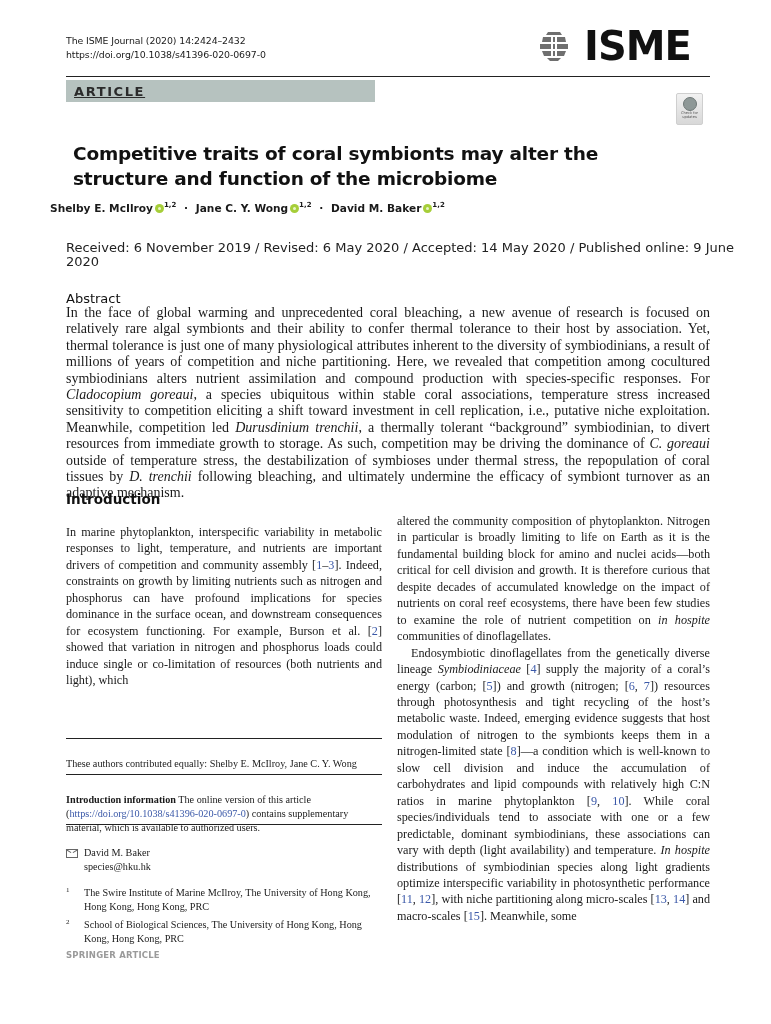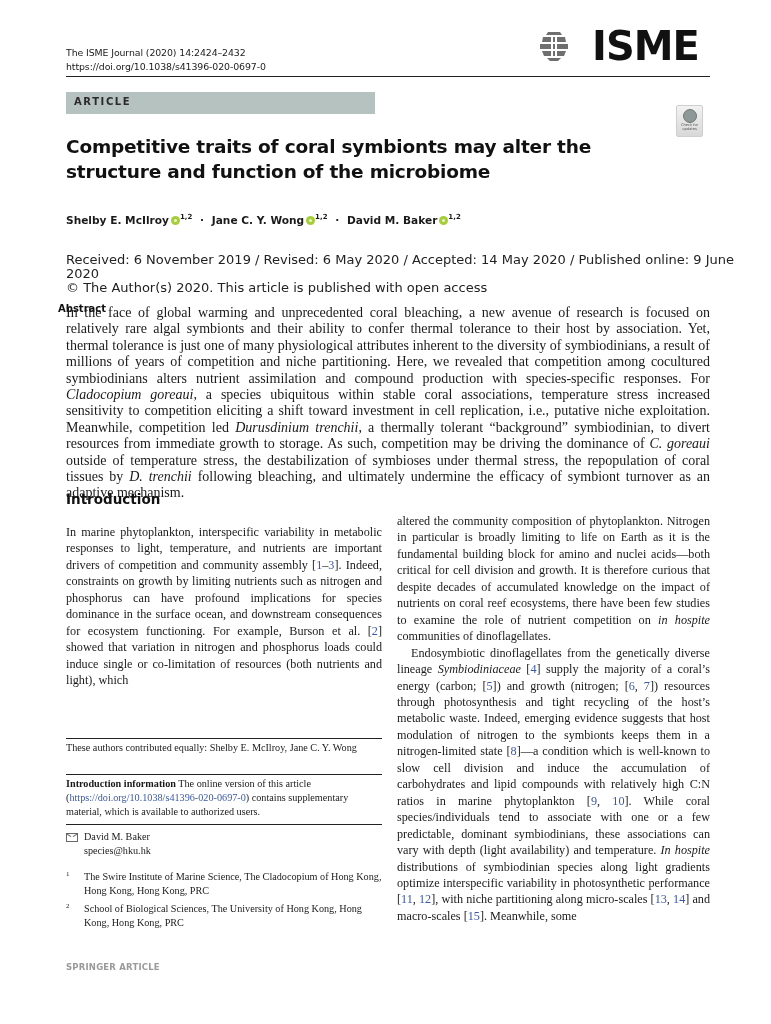--- a/index.html
+++ b/index.html
@@ -1,39 +1,39 @@
 <!DOCTYPE html>
 <html><head>
   <meta charset="utf-8">
   <style>
     html, body { margin: 0; padding: 0; background: #ffffff; }
     body { width: 771px; height: 1024px; position: relative; overflow: hidden; color: #1a1a1a; }
-    .sans { font-family: "DejaVu Sans", "Liberation Sans", sans-serif; margin-top: 12px; }
-    .serif { font-family: "Liberation Serif", "DejaVu Serif", serif; }
+    .sans { font-family: "DejaVu Sans", "Liberation Sans", sans-serif; }
+    .serif { font-family: "Liberation Serif", "DejaVu Serif", serif; margin-top: 16px; }
 
     .journal-meta { position: absolute; left: 66px; top: 34px; font-size: 9.4px; line-height: 14px; letter-spacing: -0.1px; }
     .isme-logo { position: absolute; left: 536px; top: 26px; display: flex; align-items: center; }
-    .isme-logo .word { font-family: "DejaVu Sans", sans-serif; font-weight: bold; font-size: 40px; letter-spacing: -1px; color: #111; line-height: 40px; margin-left: 20px; }
+    .isme-logo .word { font-family: "DejaVu Sans", sans-serif; font-weight: bold; font-size: 40px; letter-spacing: -1px; color: #111; line-height: 40px; margin-left: 12px; }
     .header-rule { position: absolute; left: 66px; top: 76px; width: 644px; height: 0; border-top: 1.6px solid #222; }
     .article-bar { position: absolute; left: 66px; top: 80px; width: 309px; height: 22px; background: #b6c2bf; }
-    .article-bar span { position: absolute; left: 8px; top: 4px; font-size: 10px; font-weight: bold; letter-spacing: 1.6px; color: #2b2b2b; }
+    .article-bar span { position: absolute; left: 8px; top: 4px; font-size: 13px; font-weight: bold; letter-spacing: 1.6px; color: #2b2b2b; text-decoration: underline; }
     .check-updates { position: absolute; left: 676px; top: 93px; width: 25px; height: 30px; background: linear-gradient(#f2f2f2, #d8d8d8); border: 1px solid #cfcfcf; border-radius: 2px; }
     .check-updates .circ { position: absolute; left: 6px; top: 3px; width: 12px; height: 12px; border-radius: 50%; background: #8e9897; border: 1px solid #6f7877; }
     .check-updates .txt { position: absolute; left: 0; top: 17px; width: 25px; font-size: 3.6px; line-height: 4.2px; text-align: center; color: #555; }
 
     .title { position: absolute; left: 66px; top: 134px; width: 600px; font-size: 18.5px; font-weight: bold; line-height: 25px; letter-spacing: -0.2px; color: #111; }
-    .authors { position: absolute; left: 66px; top: 201px; font-size: 10.6px; font-weight: bold; white-space: nowrap; color: #1a1a1a; }
+    .authors { position: absolute; left: 50px; top: 201px; font-size: 10.6px; font-weight: bold; white-space: nowrap; color: #1a1a1a; }
     .orcid { display: inline-block; width: 9px; height: 9px; border-radius: 50%; background: #a6ce39; vertical-align: -1px; margin-left: 2px; position: relative; }
     .orcid::after { content: ""; position: absolute; left: 3px; top: 3px; width: 3px; height: 3px; border-radius: 50%; background: #e9f5c8; }
     .authors sup { font-size: 7px; font-weight: bold; }
     .authors .sep { font-weight: bold; margin: 0 4px; }
 
     .dates { position: absolute; left: 66px; top: 241px; font-size: 13px; line-height: 14px; color: #222; }
 
-    .abstract-head { position: absolute; left: 58px; top: 291px; font-size: 10px; font-weight: bold; color: #111; }
+    .abstract-head { position: absolute; left: 66px; top: 291px; font-size: 13px; font-weight: normal; color: #111; }
     .abstract-body { position: absolute; left: 66px; top: 305px; width: 644px; font-size: 14px; line-height: 16.4px; text-align: justify; color: #1a1a1a; }
 
     .col-left { position: absolute; left: 66px; top: 486px; width: 316px; }
     .col-right { position: absolute; left: 397px; top: 513px; width: 313px; }
     .intro-head { font-size: 13.5px; font-weight: bold; color: #111; margin-bottom: 17px; margin-top: 5px; }
     .body-text { font-size: 12.2px; line-height: 16.45px; text-align: justify; color: #1a1a1a; margin: 0; }
     .body-text .indent { display: inline-block; width: 14px; }
     .ref { color: #3a58a8; }
     em { font-style: italic; }
 
@@ -77,33 +77,32 @@
 
 <div class="article-bar sans">
   <span>ARTICLE</span>
 </div>
 
 <div class="check-updates sans">
   <div class="circ"></div>
   <div class="txt">Check for updates</div>
 </div>
 
-<h1 class="title sans" style="margin:0">Competitive traits of coral symbionts may alter the structure and function of the microbiome</h1>
+<h1 class="title sans" style="margin:7px">Competitive traits of coral symbionts may alter the structure and function of the microbiome</h1>
 
 <div class="authors sans">
   <span>Shelby E. McIlroy</span><span class="orcid"></span><sup>1,2</sup>
   <span class="sep">·</span>
   <span>Jane C. Y. Wong</span><span class="orcid"></span><sup>1,2</sup>
   <span class="sep">·</span>
   <span>David M. Baker</span><span class="orcid"></span><sup>1,2</sup>
 </div>
 
 <div class="dates sans">
   <div>Received: 6 November 2019 / Revised: 6 May 2020 / Accepted: 14 May 2020 / Published online: 9 June 2020</div>
-  <div>© The Author(s) 2020. This article is published with open access</div>
 </div>
 
 <div class="abstract-head sans">Abstract</div>
 <p class="abstract-body serif" style="margin:0"><span>In the face of global warming and unprecedented coral bleaching, a new avenue of research is focused on relatively rare algal symbionts and their ability to confer thermal tolerance to their host by association. Yet, thermal tolerance is just one of many physiological attributes inherent to the diversity of symbiodinians, a result of millions of years of competition and niche partitioning. Here, we revealed that competition among cocultured symbiodinians alters nutrient assimilation and compound production with species-specific responses. For </span><em>Cladocopium goreaui</em><span>, a species ubiquitous within stable coral associations, temperature stress increased sensitivity to competition eliciting a shift toward investment in cell replication, i.e., putative niche exploitation. Meanwhile, competition led </span><em>Durusdinium trenchii</em><span>, a thermally tolerant “background” symbiodinian, to divert resources from immediate growth to storage. As such, competition may be driving the dominance of </span><em>C. goreaui</em><span> outside of temperature stress, the destabilization of symbioses under thermal stress, the repopulation of coral tissues by </span><em>D. trenchii</em><span> following bleaching, and ultimately undermine the efficacy of symbiont turnover as an adaptive mechanism.</span></p>
 
 <div class="col-left">
   <div class="intro-head sans">Introduction</div>
   <p class="body-text serif" style="height:190px;overflow:hidden;"><span>In marine phytoplankton, interspecific variability in metabolic responses to light, temperature, and nutrients are important drivers of competition and community assembly [</span><a class="ref">1</a><span>–</span><a class="ref">3</a><span>]. Indeed, constraints on growth by limiting nutrients such as nitrogen and phosphorus can have profound implications for species dominance in the surface ocean, and downstream consequences for ecosystem functioning. For example, Burson et al. [</span><a class="ref">2</a><span id="p1c-left">] showed that variation in nitrogen and phosphorus loads could induce single or co-limitation of resources (both nutrients and light), which</span></p>
 </div>
 
@@ -121,20 +120,20 @@
 <div class="mail-row serif">
   <span class="mail-icon"></span>
   <div class="who">
     <div>David M. Baker</div>
     <div>species@hku.hk</div>
   </div>
 </div>
 
 <div class="aff serif" style="top:870px">
   <span class="num">1</span>
-  <span class="txt">The Swire Institute of Marine Science, The Cladocopium of Hong Kong, Hong Kong, Hong Kong, PRC</span>
+  <span class="txt">The Swire Institute of Marine McIlroy, The University of Hong Kong, Hong Kong, Hong Kong, PRC</span>
 </div>
 <div class="aff serif" style="top:902px">
   <span class="num">2</span>
   <span class="txt">School of Biological Sciences, The University of Hong Kong, Hong Kong, Hong Kong, PRC</span>
 </div>
 
 <div class="springer sans">SPRINGER ARTICLE</div>
 
 </body></html>

